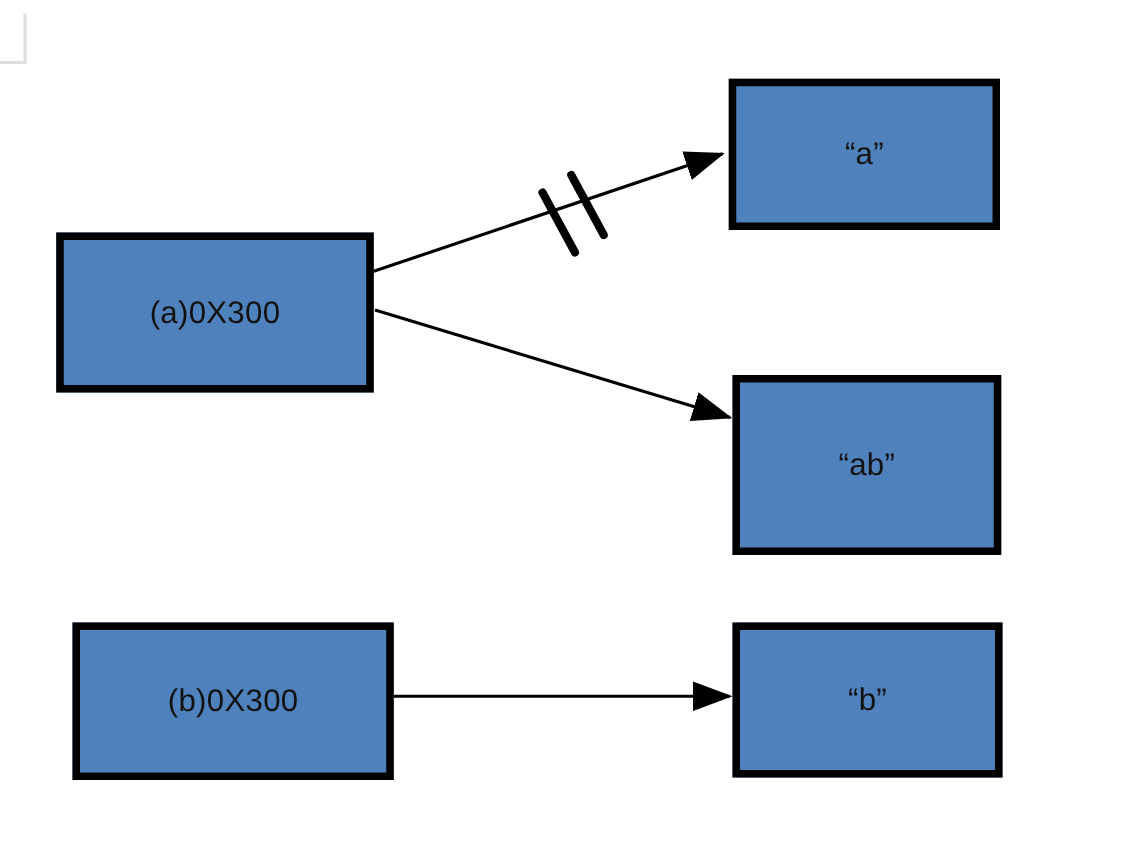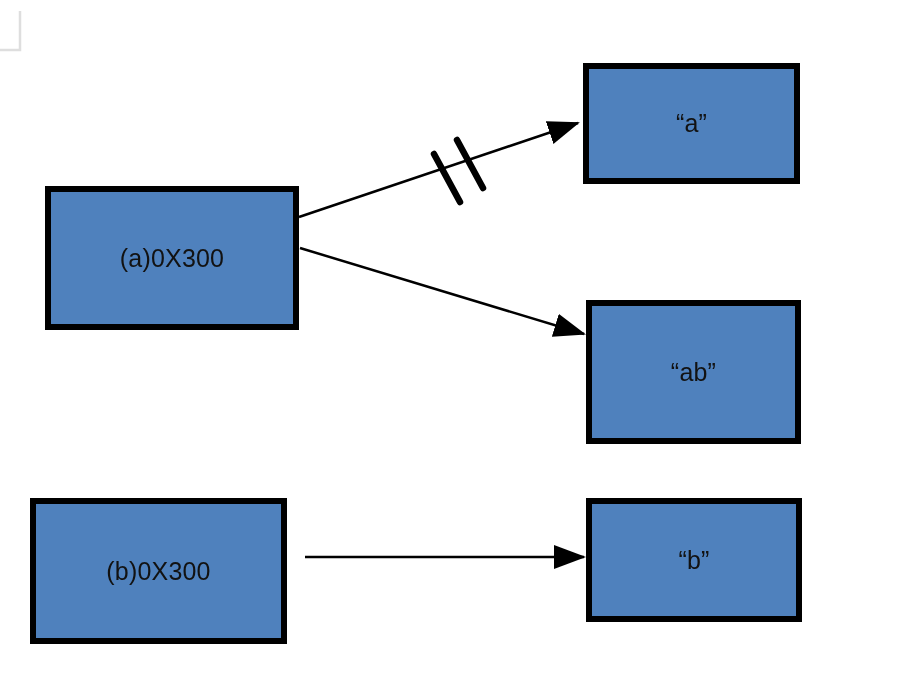--- a/index.html
+++ b/index.html
@@ -29,24 +29,24 @@
     align-items: center;
     justify-content: center;
     color: #121212;
     font-size: 25px;
     letter-spacing: 0.2px;
     z-index: 2;
   }
 
   .node span { white-space: nowrap; }
 
-  #node-pointer-a { left: 45px;  top: 186px; width: 254px; height: 144px; }
+  #node-pointer-a { left: 45px;  top: 186px; width: 254px; height: 128px; }
   #node-string-a  { left: 583px; top: 63px;  width: 217px; height: 121px; }
   #node-string-ab { left: 586px; top: 300px; width: 215px; height: 144px; }
-  #node-pointer-b { left: 30px;  top: 498px; width: 257px; height: 146px; }
+  #node-pointer-b { left: 58px;  top: 498px; width: 257px; height: 126px; }
   #node-string-b  { left: 586px; top: 498px; width: 216px; height: 124px; }
 
   .edge { stroke: #000000; stroke-width: 2.5; fill: none; }
   .slash { stroke: #000000; stroke-width: 6.5; stroke-linecap: round; }
   .corner-artifact { stroke: #dedede; stroke-width: 2.5; fill: none; }
 </style>
 </head>
 <body>
 
 <div class="canvas">

